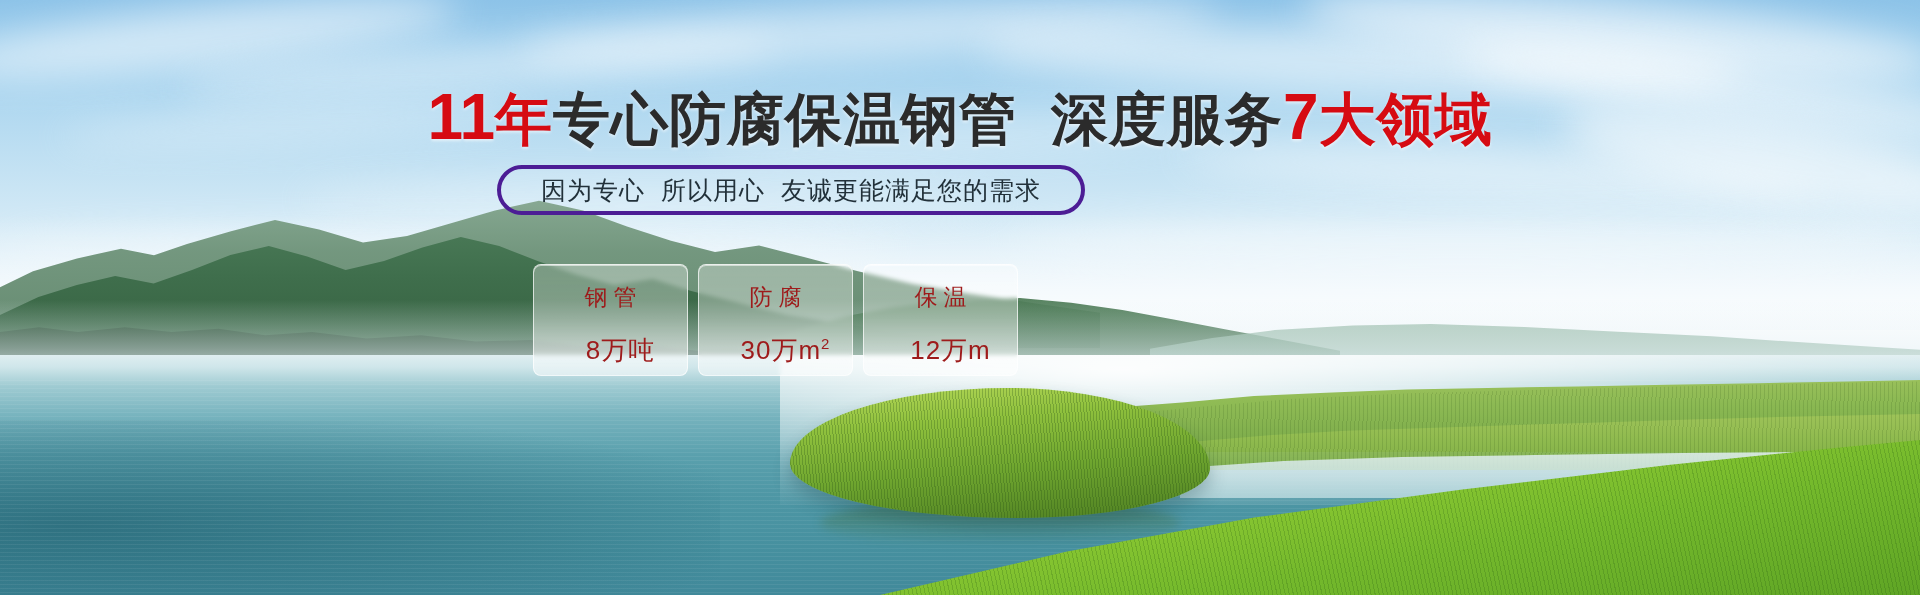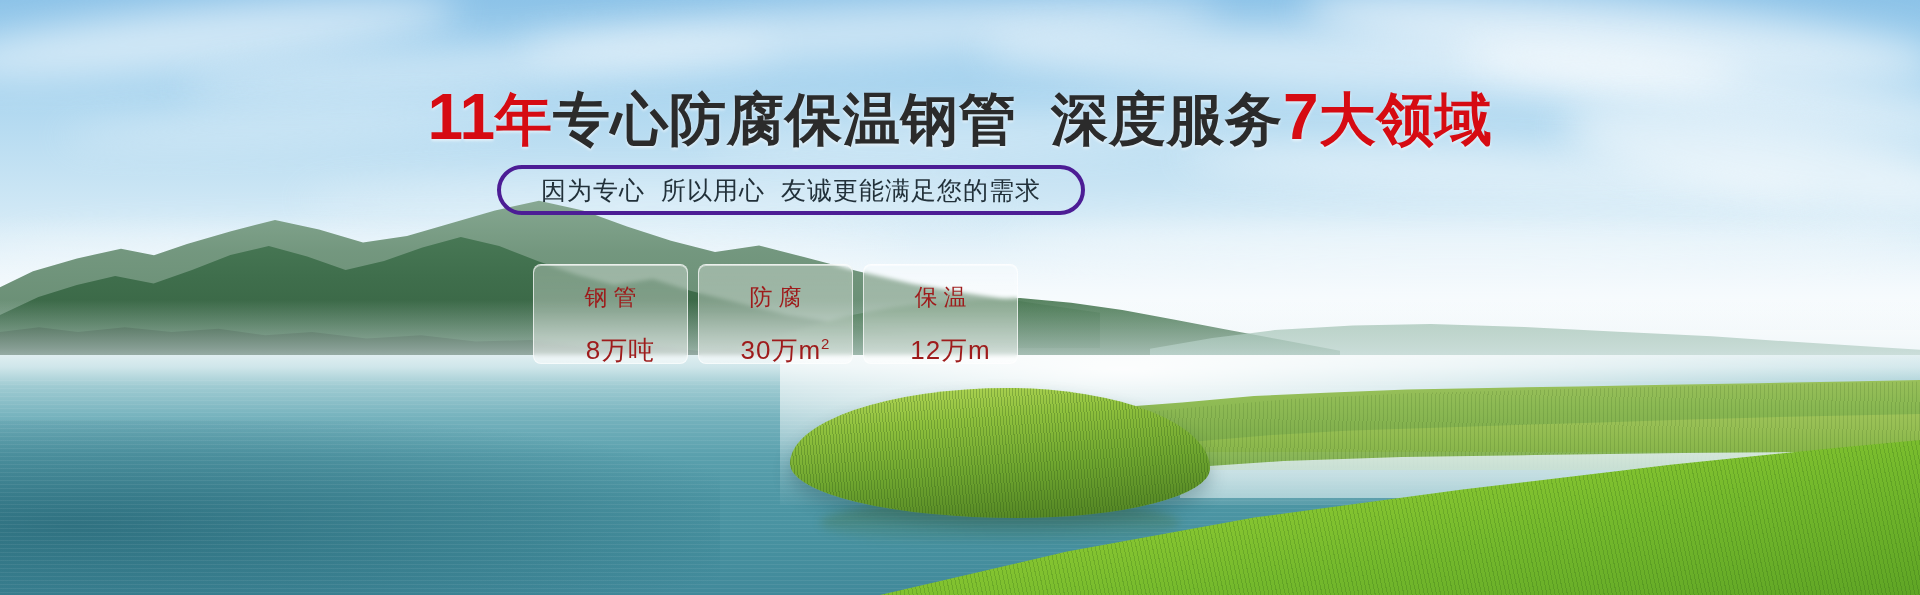--- a/index.html
+++ b/index.html
@@ -188,21 +188,21 @@
   }
   .sub-gap{display:inline-block;width:16px;}
 
   
   .cards{
     position:absolute;left:533px;top:264px;
     display:flex;
     gap:10px;
   }
   .card{
-    width:155px;height:100px;
+    width:155px;height:112px;
     border-radius:8px;
     border:1px solid rgba(255,255,255,.70);
     background:linear-gradient(180deg,rgba(255,255,255,.30) 0%,rgba(255,255,255,.36) 48%,rgba(255,255,255,.52) 100%);
     box-shadow:inset 0 1px 0 rgba(255,255,255,.55);
     display:flex;flex-direction:column;align-items:center;justify-content:flex-start;
     padding-top:18px;
     backdrop-filter:blur(2px);
   }
   .card-label{
     font-size:23px;

